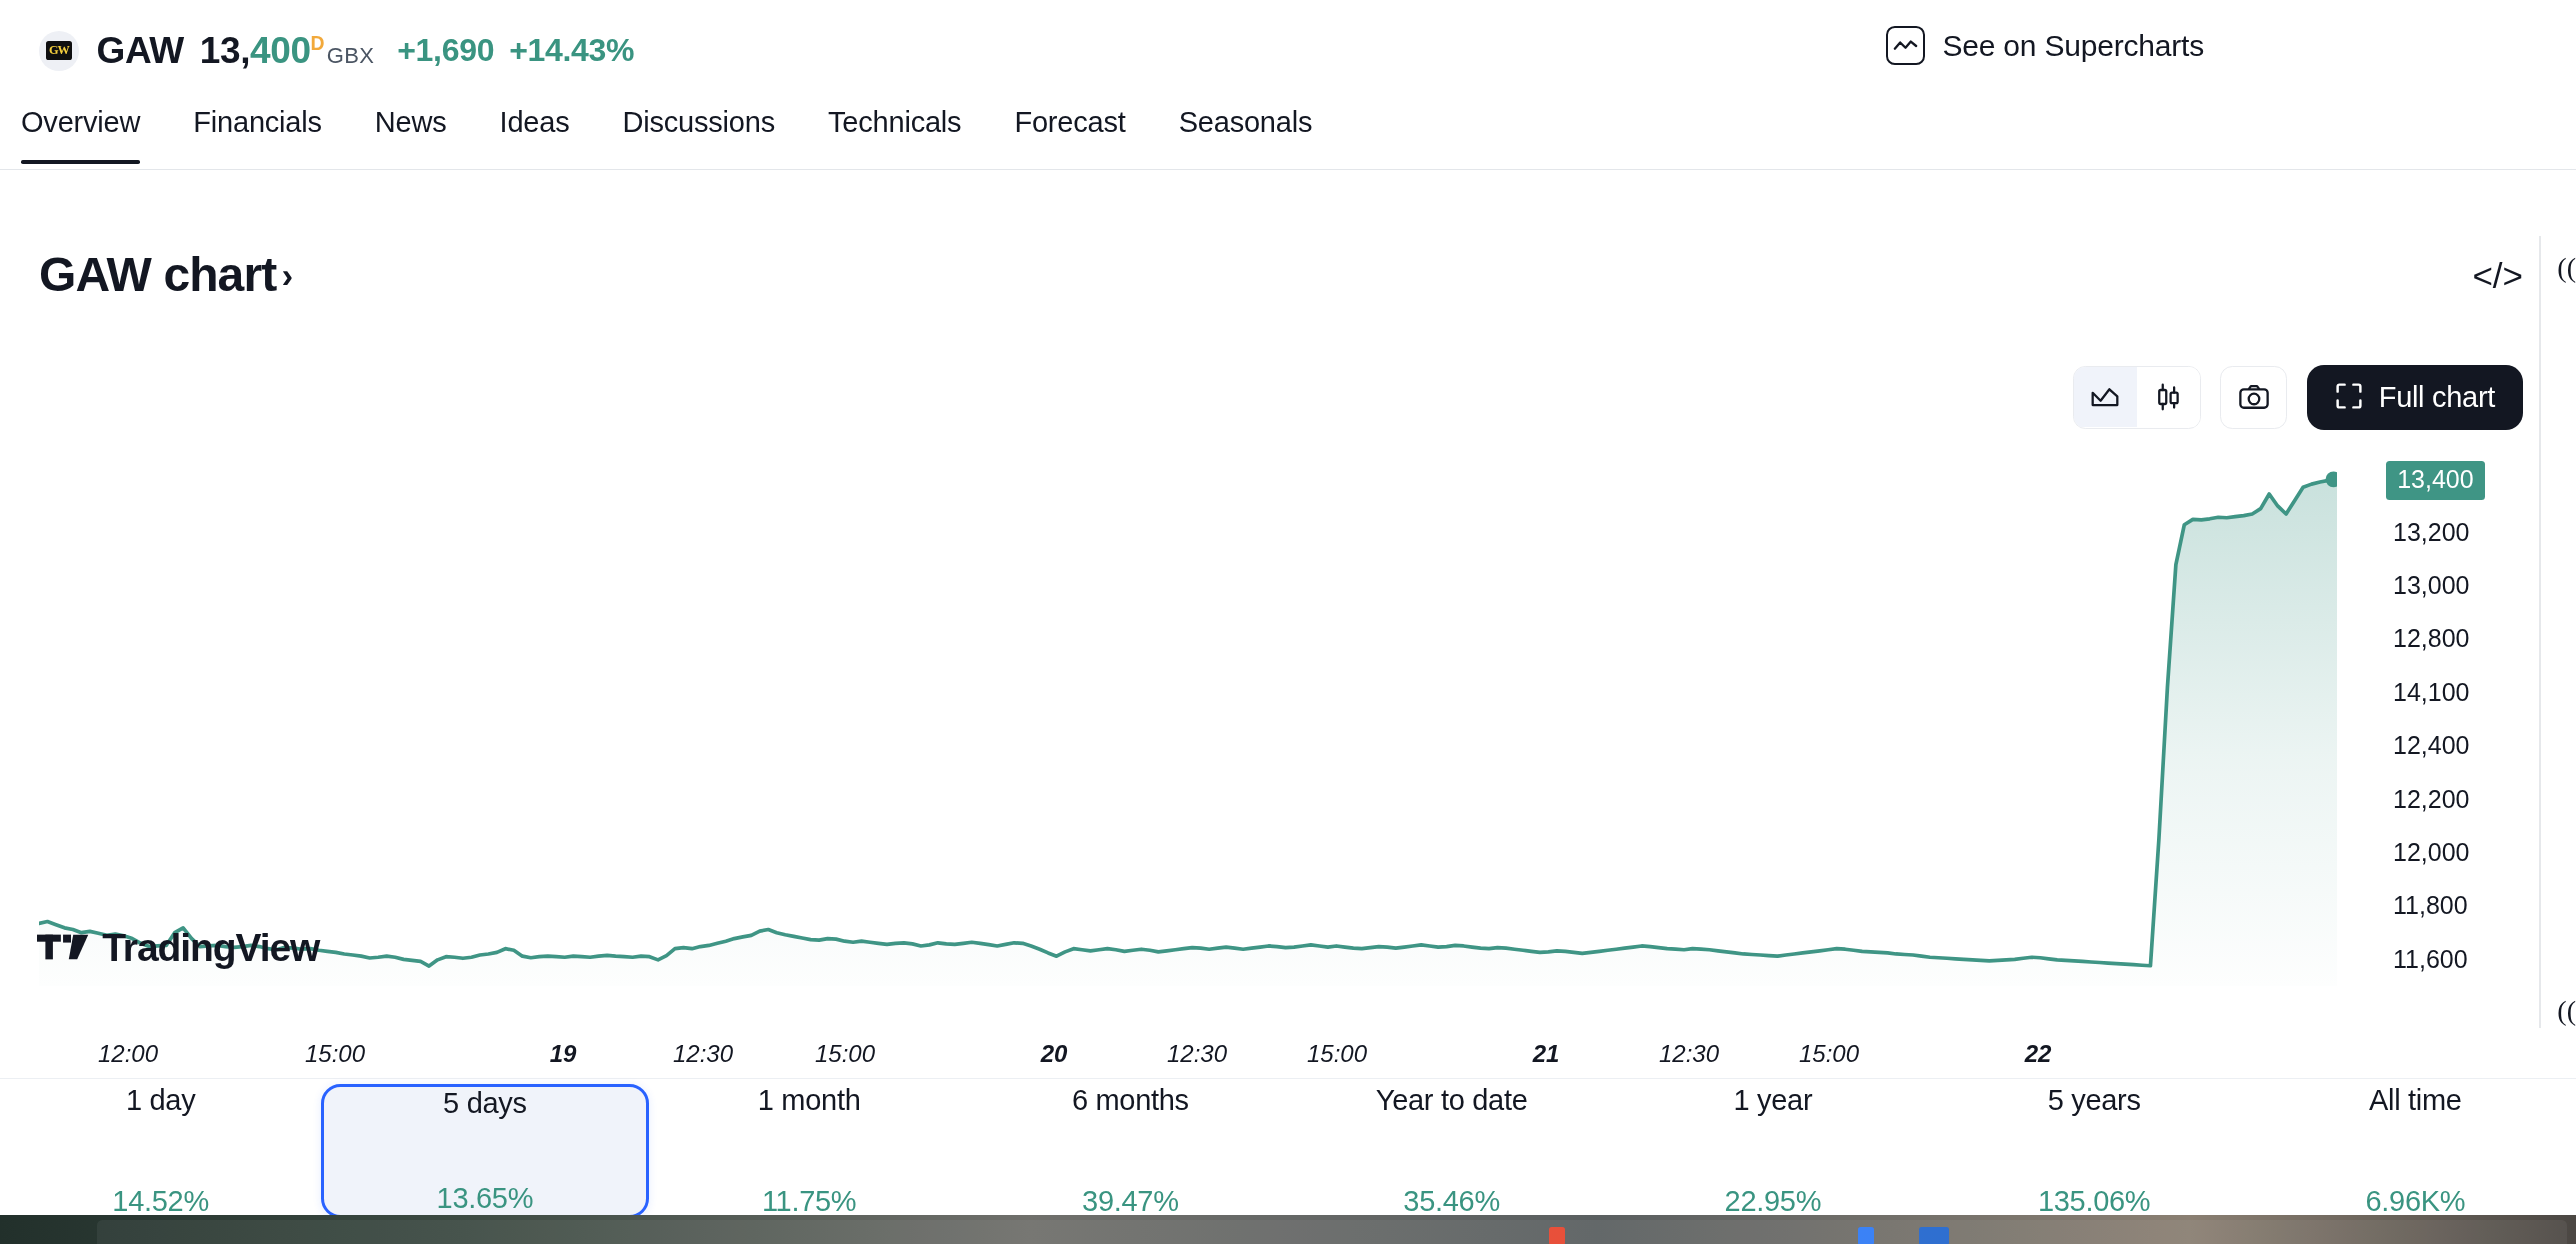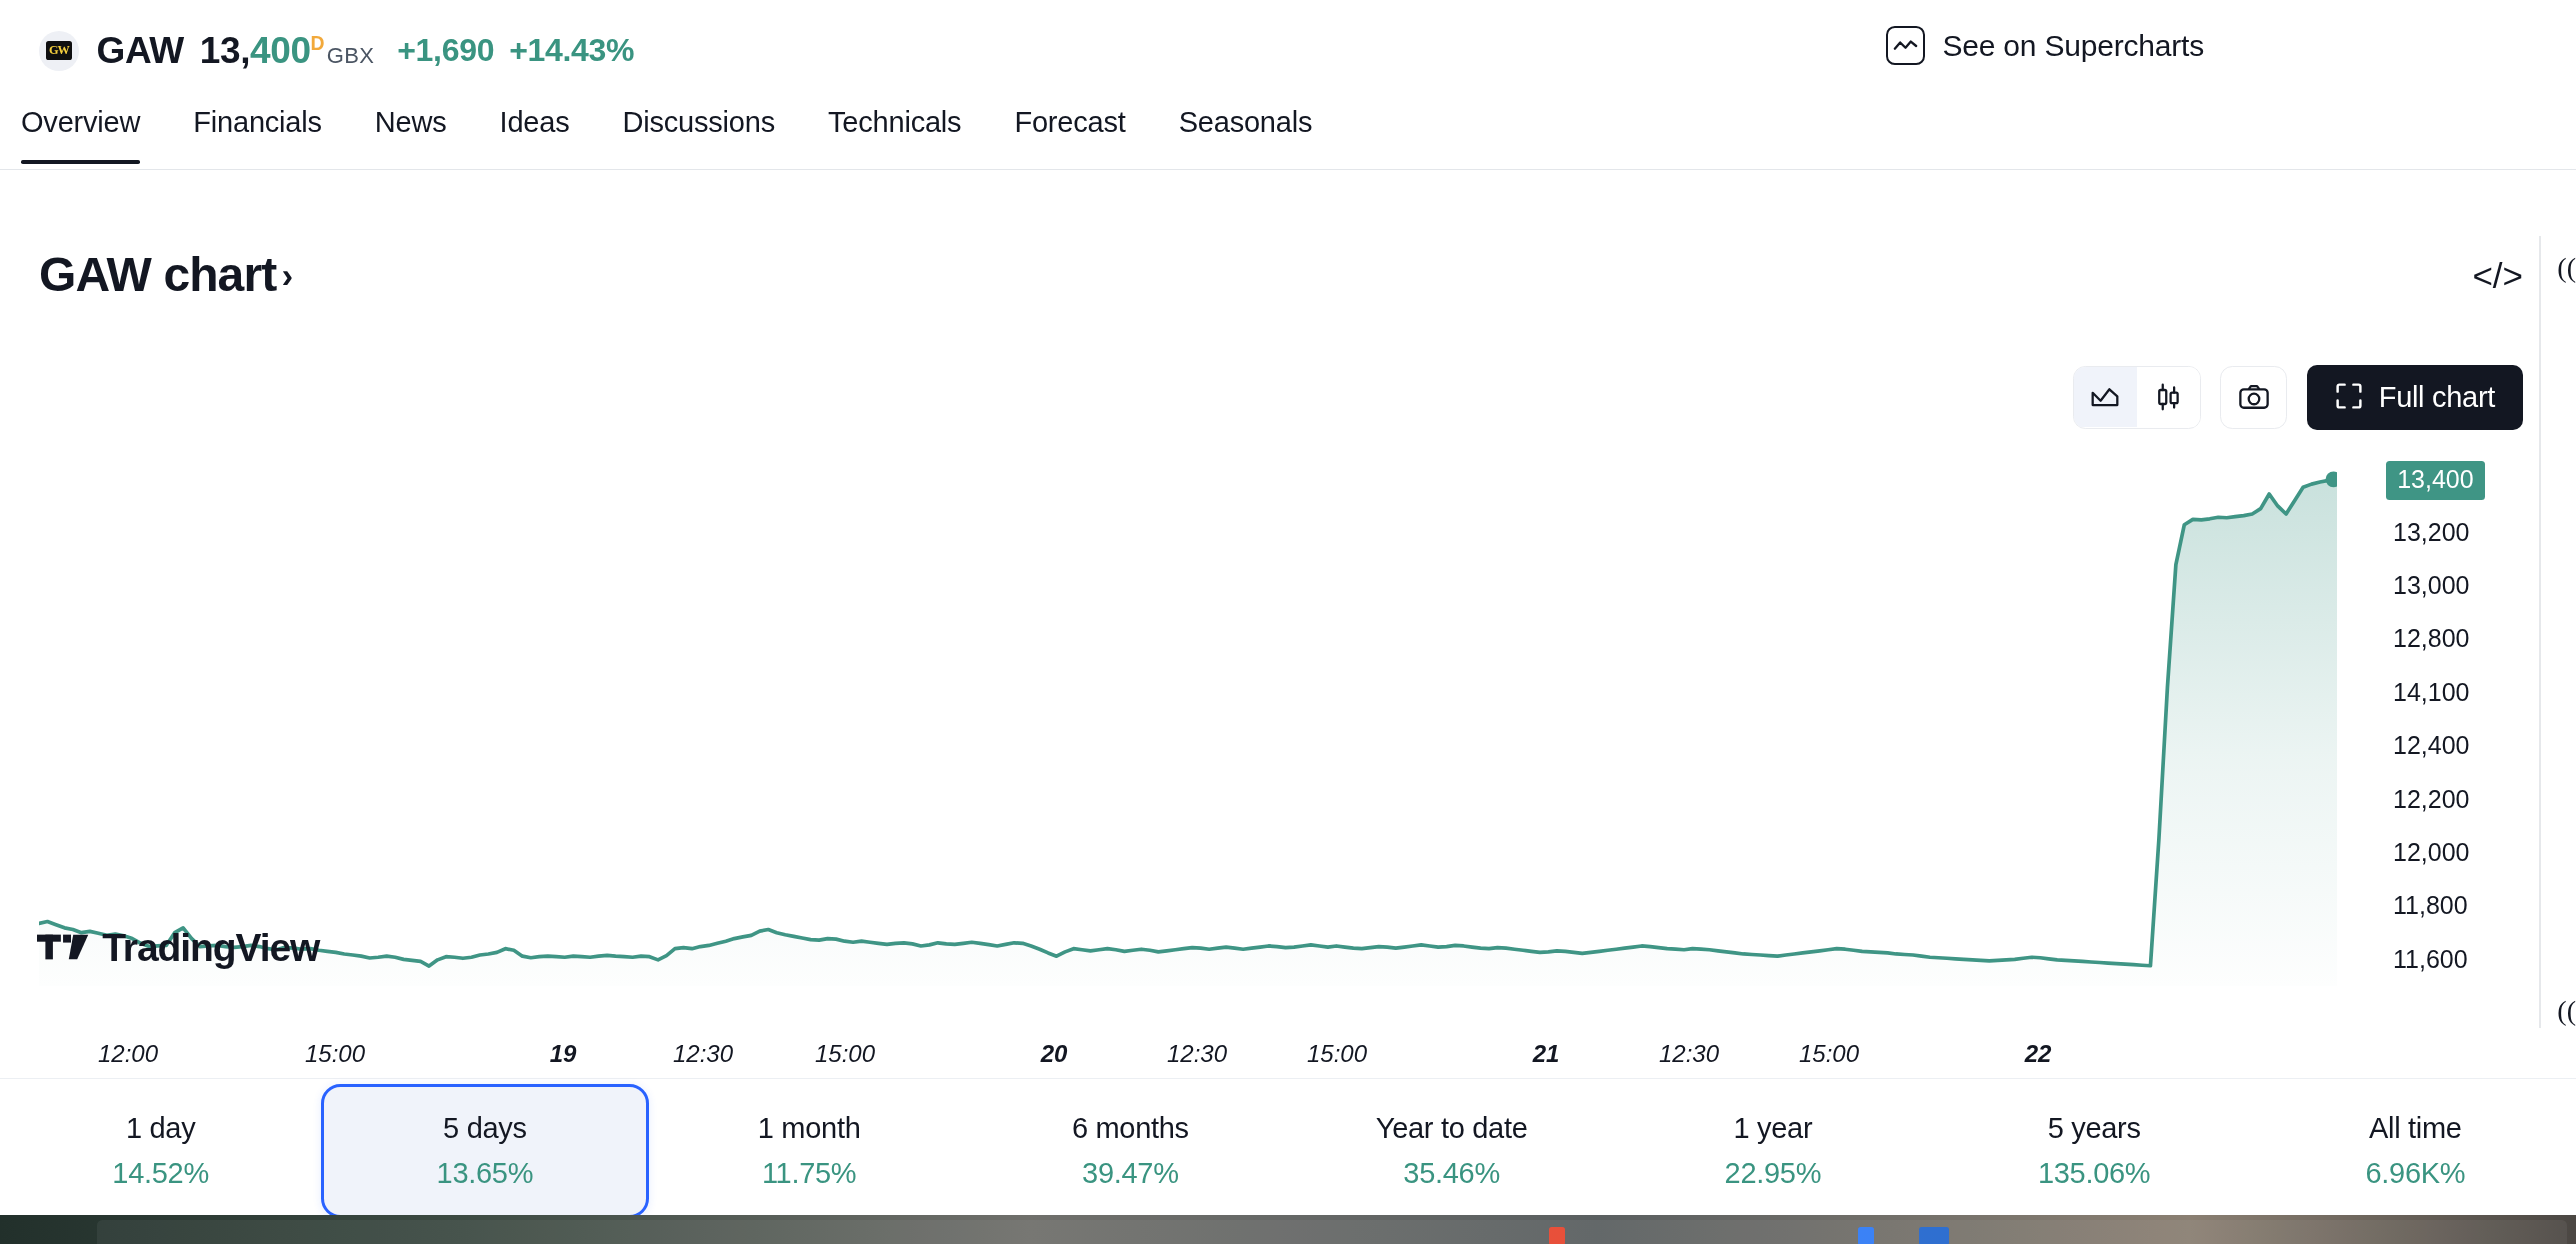--- a/index.html
+++ b/index.html
@@ -89,21 +89,21 @@
   .seg-btn {
     width:63px; height:60px; display:flex; align-items:center; justify-content:center;
     cursor:pointer; background:#fff;
   }
   .seg-btn.active { background:#f0f3fa; }
   .icon-btn {
     width:67px; height:63px; border:1.8px solid #e9ebef; border-radius:12.3px;
     display:flex; align-items:center; justify-content:center; cursor:pointer; background:#fff;
   }
   .full-chart-btn {
-    height:65px; background:#131722; border-radius:10px; color:#fff;
+    height:65px; background:#131722; border-radius:17px; color:#fff;
     display:flex; align-items:center; gap:16px; padding:4px 28px; cursor:pointer;
   }
   .full-chart-btn .fc-label { font-size:29px; letter-spacing:-0.3px; }
 
   
   .chart-area {
     position:absolute; left:0; top:458px; width:2576px; height:546px;
   }
   .plot { position:absolute; left:39px; top:0; width:2298px; height:528px; }
   .plot svg { display:block; width:100%; height:100%; }
@@ -134,21 +134,21 @@
     white-space:nowrap;
   }
   .time-label.bold { font-weight:700; }
 
   
   .range-bar {
     position:absolute; left:0; top:1078px; width:2576px; height:145px;
     display:flex; align-items:center; border-top:0.9px solid #eceff3;
   }
   .range-item {
-    flex:1; display:flex; flex-direction:column; align-items:center; justify-content:center;
+    flex:1; display:flex; flex-direction:column; align-items:center; justify-content:space-between;
     gap:12.3px; height:134px; cursor:pointer; position:relative;
   }
   .range-item .rlabel { font-size:29px; color:#131722; letter-spacing:-0.3px; }
   .range-item .rvalue { font-size:29px; color:#3a9481; letter-spacing:-0.3px; }
   .range-item.selected {
     background:#f0f3fa; border:3.5px solid #2962ff; border-radius:19.4px;
     box-shadow:0 1.8px 8.8px rgba(41,98,255,0.12);
   }
 
   

